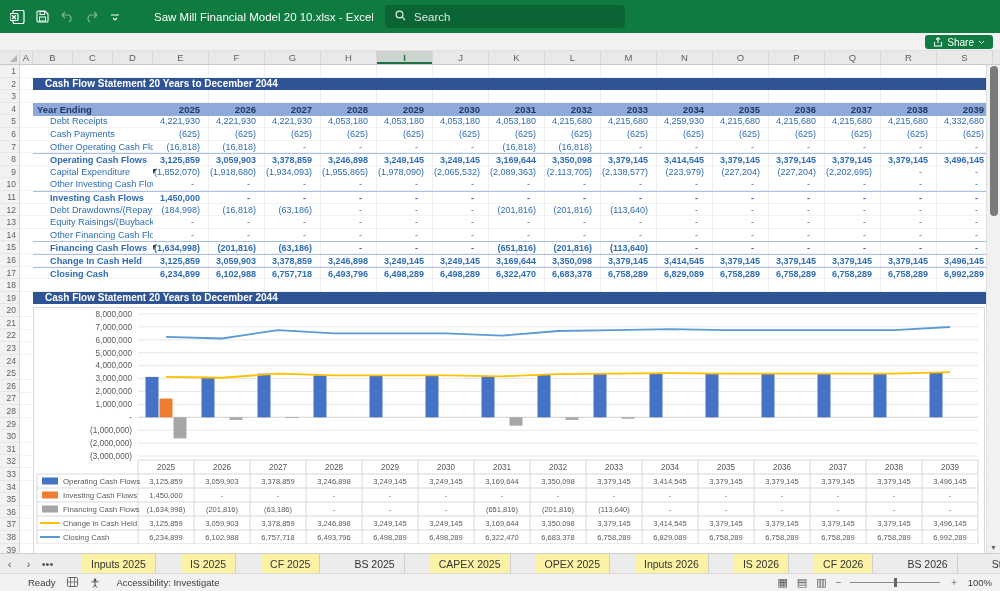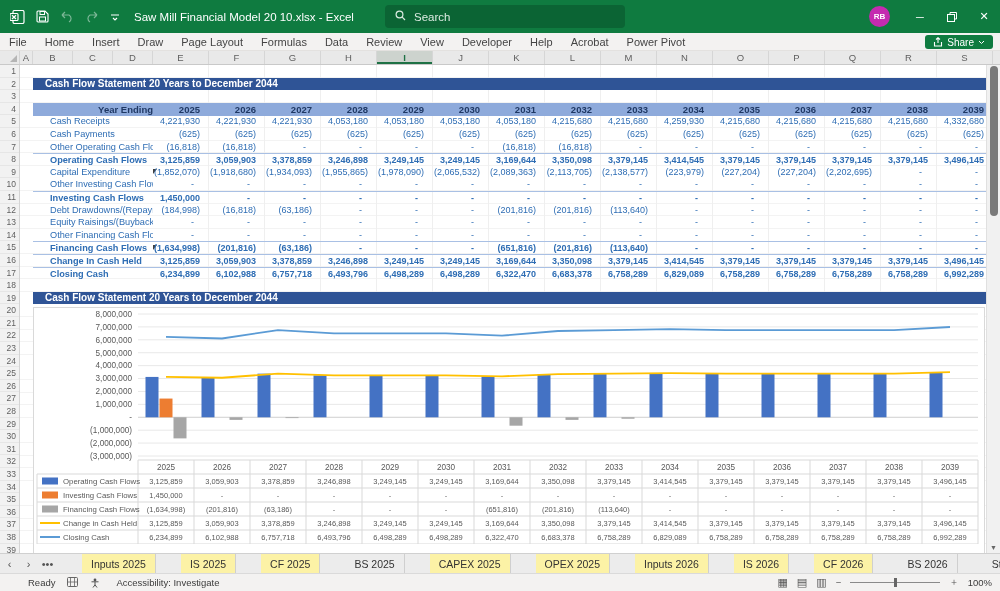--- a/index.html
+++ b/index.html
@@ -1,21 +1,21 @@
 <!DOCTYPE html>
 <html><head>
 <meta charset="utf-8">
 <style>
   * { margin:0; padding:0; box-sizing:border-box; }
   body { background:#888; }
   .app { width:1000px; height:591px; position:relative; font-family:"Liberation Sans",sans-serif;
          background:#fff; overflow:hidden; }
 
   
-  .titlebar { height:33px; background:#0F7B40; color:#fff; display:flex; align-items:center; position:relative; }
+  .titlebar { height:33px; background:#0F7B40; color:#fff; display:flex; align-items:center; position:relative;gap:20px; }
   .qat { display:flex; align-items:center; gap:11px; padding:0 14px 0 10px; }
   .qat .ic { display:flex; align-items:center; }
   .qat .dim { opacity:.45; }
   .doc-title { font-size:11.5px; white-space:nowrap; color:#fff; }
   .searchbox { position:absolute; left:385px; top:5px; width:240px; height:23px; background:#0B6434;
                border-radius:4px; display:flex; align-items:center; gap:8px; padding-left:10px;
                font-size:11.5px; color:#DCEBE2; cursor:text; }
   .winctrls { position:absolute; right:0; top:0; height:33px; display:flex; align-items:center; }
   .avatar { width:21px; height:21px; border-radius:50%; background:#C42BB0; color:#fff; font-size:8px;
             font-weight:bold; display:flex; align-items:center; justify-content:center; margin-right:14px; }
@@ -45,21 +45,21 @@
   .rown { height:12.6px; line-height:12.6px; text-align:right; padding-right:3px; border-bottom:1px solid #E6E6E6; }
   .content { position:relative; flex:1; overflow:hidden;
              background-image: repeating-linear-gradient(to bottom, transparent 0 11.8px, #F3F3F3 11.8px 12.6px); }
   .vgrid { position:absolute; left:133px; top:0; width:840px; height:239px; pointer-events:none;
            background-image: repeating-linear-gradient(to right, transparent 0 55px, #EFEFEF 55px 56px); }
 
   .band { position:absolute; left:13px; width:960px; height:12.6px; background:#2F5496; color:#fff;
           font-weight:bold; font-size:10px; line-height:12.6px; padding-left:12px; white-space:nowrap; }
   .yearrow { position:absolute; left:13px; top:37.8px; width:960px; height:13px; background:#8EAADB;
              color:#1F3864; font-weight:bold; display:flex; font-size:9.5px; line-height:13px; }
-  .ylab { width:120px; padding-left:12px; flex:none;text-align:right; }
+  .ylab { width:120px; padding-left:4px; flex:none; }
   .ycell { width:56px; flex:none; text-align:right; padding-right:9px; }
   .trow { position:absolute; left:13px; width:960px; height:12.6px; display:flex; font-size:9px;
           line-height:12.2px; color:#2E6DB4; }
   .trow.total { font-weight:bold; border-top:1px solid #A9C0E4; }
   .tlabel { width:120px; padding-left:17px; flex:none; white-space:nowrap; overflow:hidden; font-size:9.2px; }
   .tcell { width:56px; flex:none; text-align:right; padding-right:9px; position:relative; }
   .tcell.dash { padding-right:15px; }
   .flagmark { position:absolute; left:120px; top:3px; width:0; height:0; border-top:5px solid #3F3F3F;
               border-right:4px solid transparent; }
 
@@ -128,49 +128,23 @@
     <div class="doc-title">Saw Mill Financial Model  20 10.xlsx - Excel</div>
     <div class="searchbox">
       <span>
         <svg width="11" height="11" viewBox="0 0 11 11">
             <circle cx="4.5" cy="4.5" r="3.4" fill="none" stroke="#DCEBE2" stroke-width="1.2"></circle>
             <path d="M7.2 7.2 L10 10" stroke="#DCEBE2" stroke-width="1.2"></path>
           </svg>
       </span>
       <span>Search</span>
     </div>
-    <div class="winctrls">
-      <div class="avatar">RB</div>
-      <div class="wbtn">─</div>
-      <div class="wbtn">
-        <svg width="10" height="10" viewBox="0 0 10 10">
-            <rect x="0.5" y="2.5" width="7" height="7" fill="none" stroke="#fff"></rect>
-            <path d="M3 2.5 V0.5 h6.5 V7 h-2" fill="none" stroke="#fff"></path>
-          </svg>
-      </div>
-      <div class="wbtn">✕</div>
-    </div>
   </div>
 
   <div class="ribbonrow">
-    <div id="ribbon-tabs" style="display:flex; height:100%;">
-        <div class="rtab">File</div>
-        <div class="rtab">Home</div>
-        <div class="rtab">Insert</div>
-        <div class="rtab">Draw</div>
-        <div class="rtab">Page Layout</div>
-        <div class="rtab">Formulas</div>
-        <div class="rtab">Data</div>
-        <div class="rtab">Review</div>
-        <div class="rtab">View</div>
-        <div class="rtab">Developer</div>
-        <div class="rtab">Help</div>
-        <div class="rtab">Acrobat</div>
-        <div class="rtab">Power Pivot</div>
-      </div>
     <button class="share">
       <svg width="10" height="10" viewBox="0 0 10 10">
           <path d="M5 6 V1 M3 2.5 L5 0.8 L7 2.5 M1.5 5 v4 h7 v-4" fill="none" stroke="#fff" stroke-width="1.1"></path>
         </svg>
       <span>Share</span>
       <svg width="7" height="6" viewBox="0 0 7 6">
           <path d="M1 2 l2.5 2.5 L6 2" fill="none" stroke="#fff"></path>
         </svg>
     </button>
   </div>
@@ -258,21 +232,21 @@
             <div class="ycell">2034</div>
             <div class="ycell">2035</div>
             <div class="ycell">2036</div>
             <div class="ycell">2037</div>
             <div class="ycell">2038</div>
             <div class="ycell">2039</div>
           </div>
       </div>
       <div id="table-rows">
           <div class="trow" style="top: 50.4px;">
-            <div class="tlabel">Cash Receipts</div>
+            <div class="tlabel">Debt Receipts</div>
             <div class="tcell">4,221,930</div>
             <div class="tcell">4,221,930</div>
             <div class="tcell">4,221,930</div>
             <div class="tcell">4,053,180</div>
             <div class="tcell">4,053,180</div>
             <div class="tcell">4,053,180</div>
             <div class="tcell">4,053,180</div>
             <div class="tcell">4,215,680</div>
             <div class="tcell">4,215,680</div>
             <div class="tcell">4,259,930</div>

